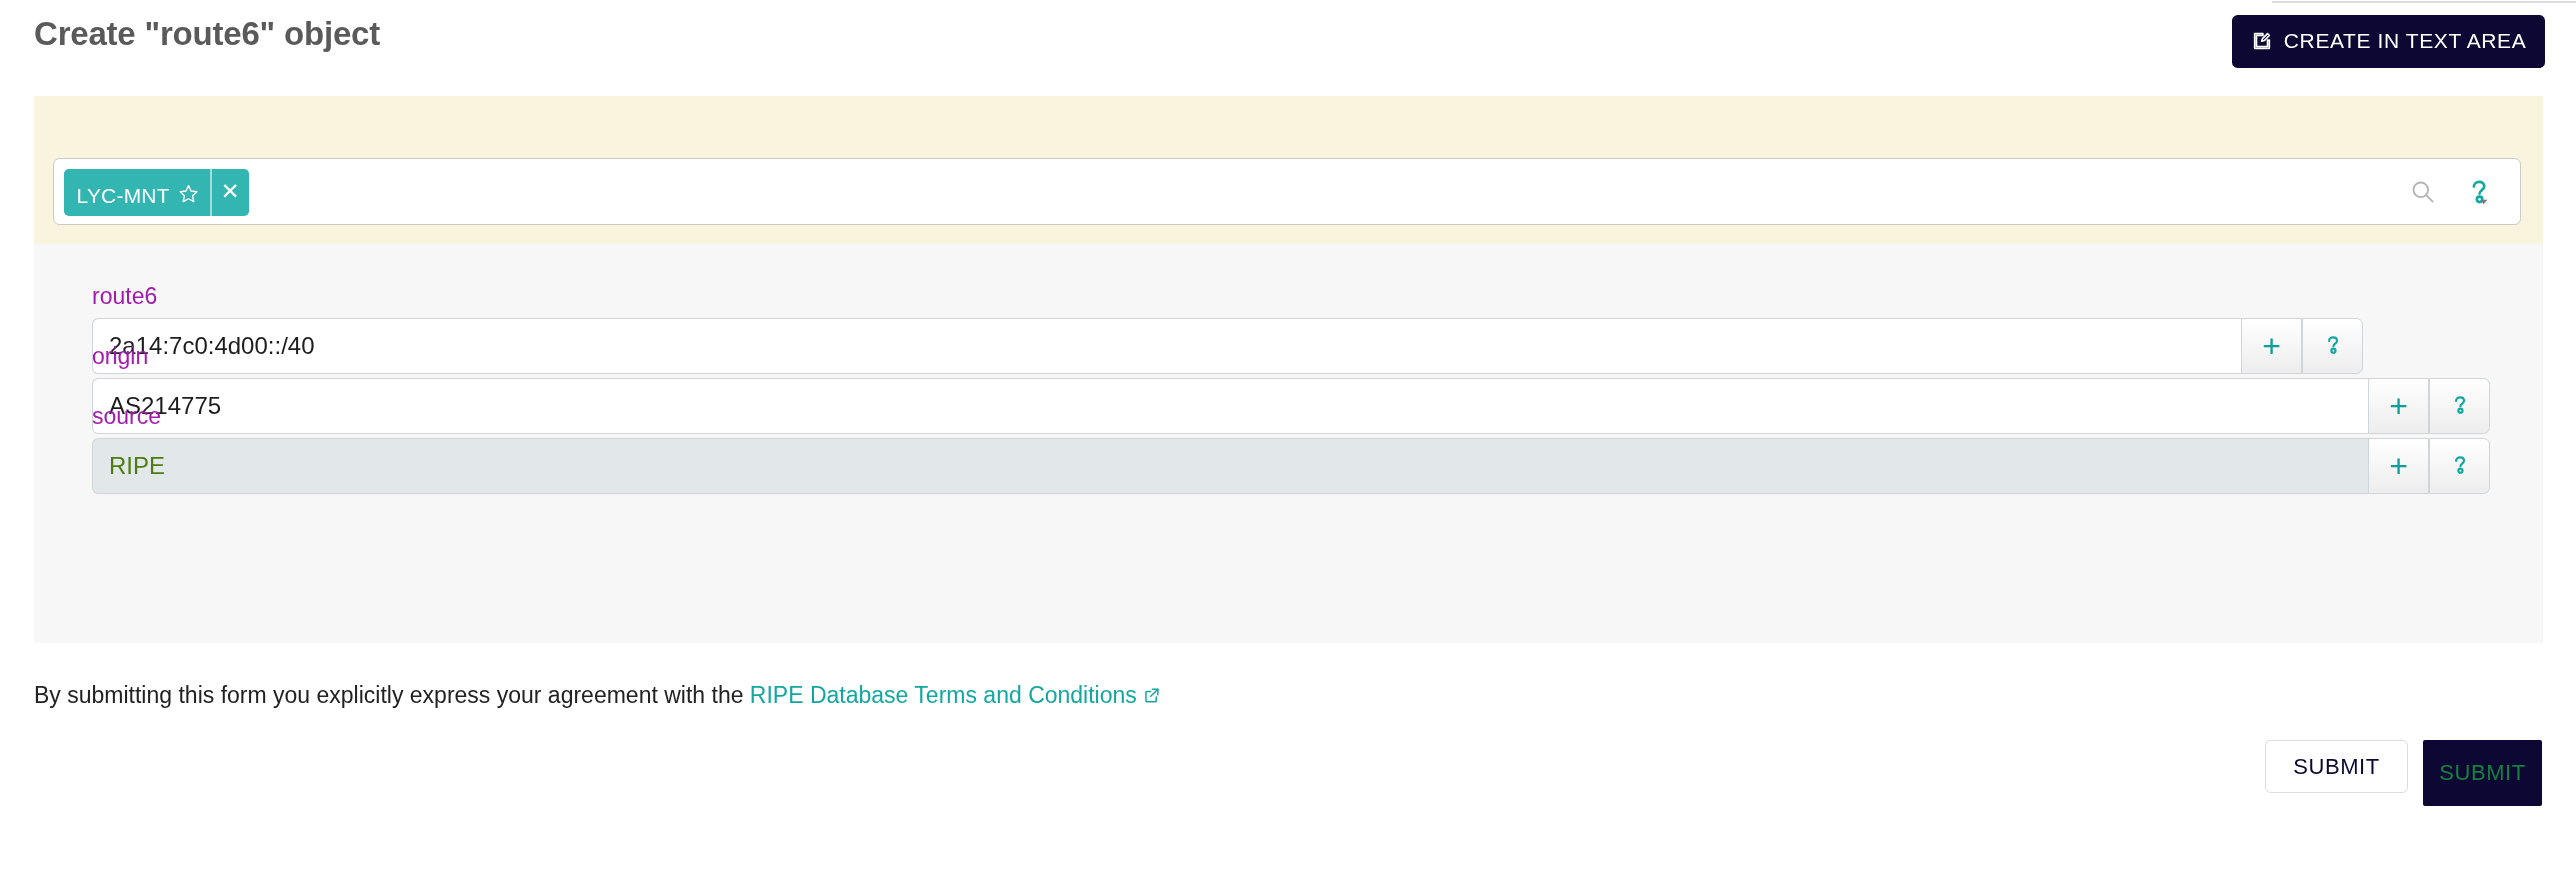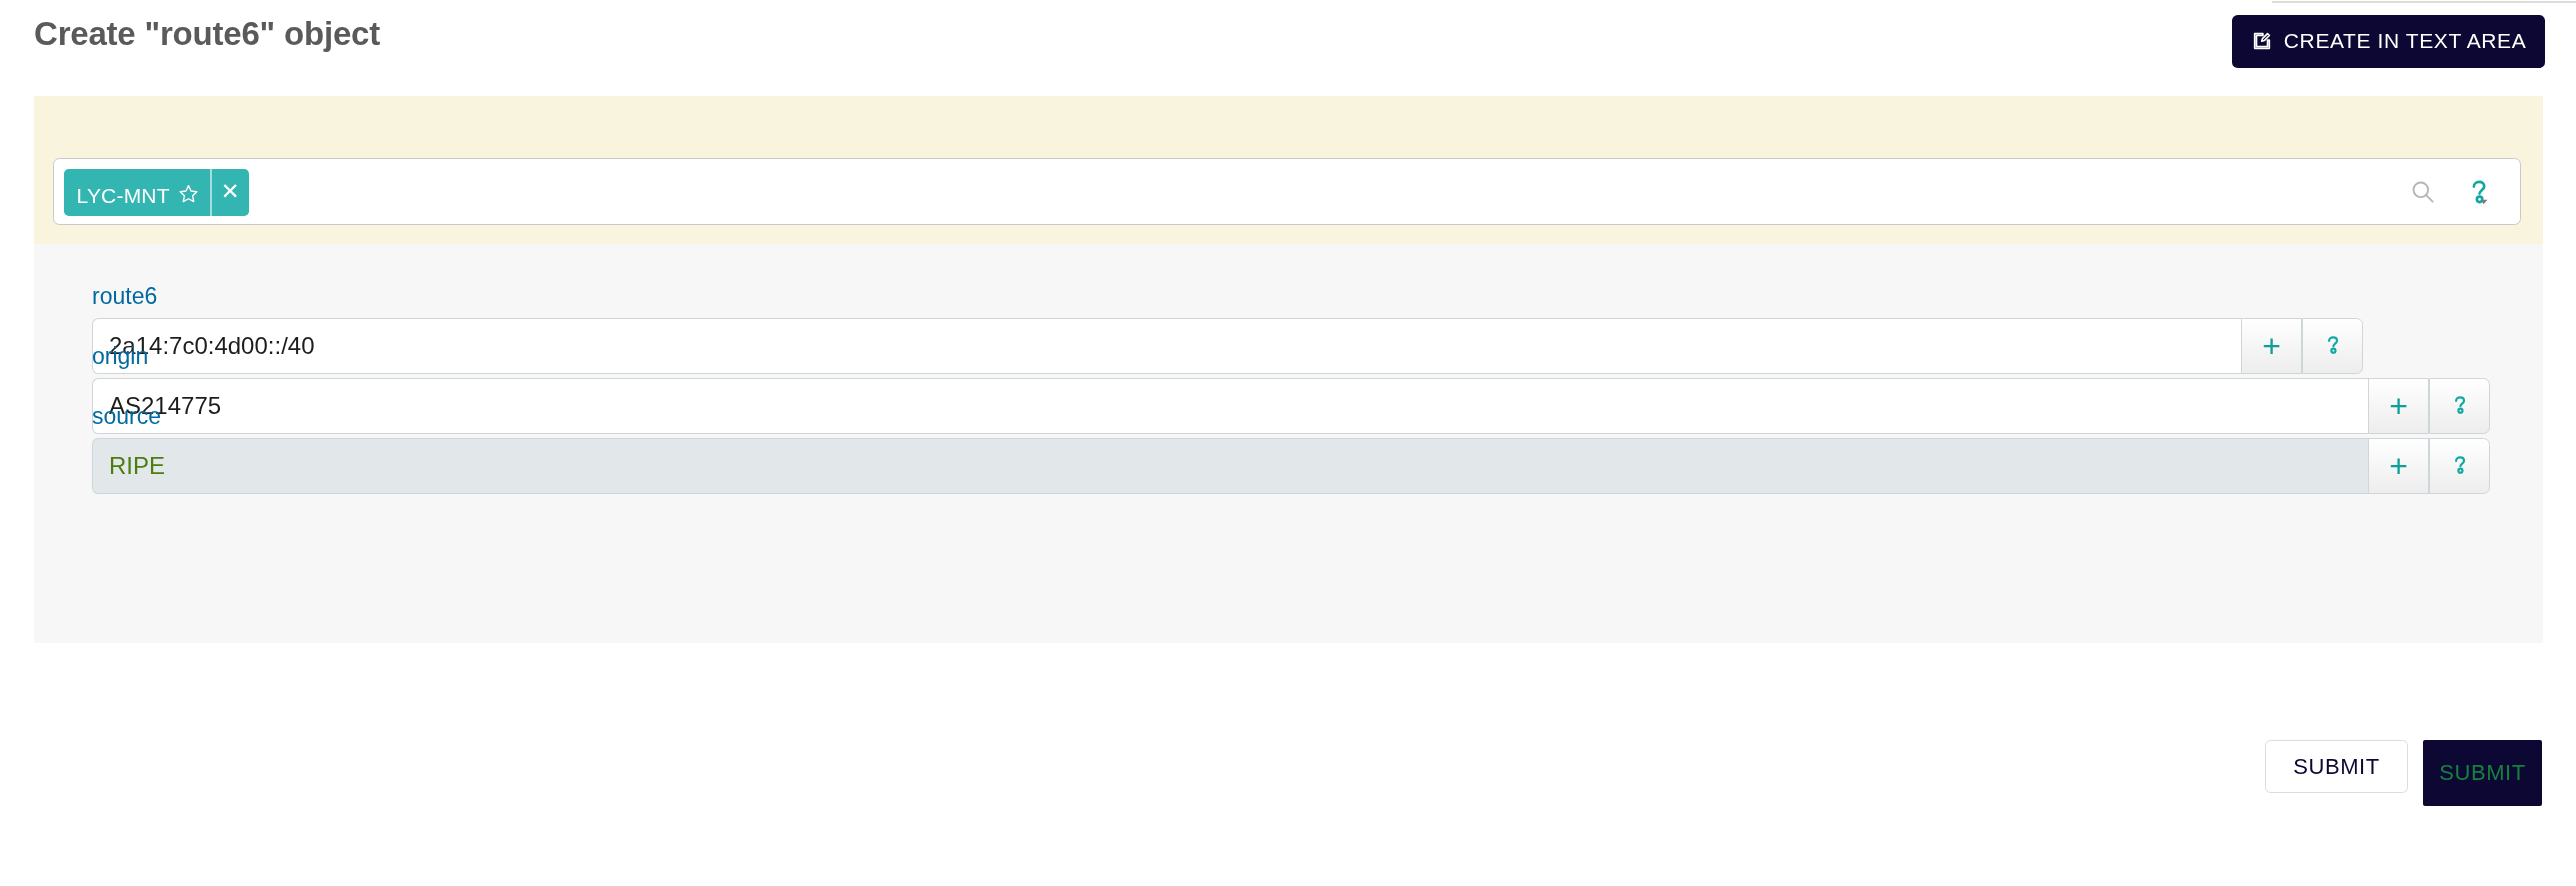--- a/index.html
+++ b/index.html
@@ -135,21 +135,21 @@
   .attrs-panel {
     position: absolute;
     left: 34px; top: 244px;
     width: 2509px; height: 399px;
     background: #f7f7f8;
   }
 
   .field-label {
     position: absolute;
     font-size: 23px;
-    color: #0369a1;
+    color: #a21caf;
     white-space: nowrap;
   }
 
   .field-row {
     position: absolute;
     left: 58px;
     height: 56px;
     display: flex;
     align-items: stretch;
   }
@@ -341,18 +341,27 @@
         <span>
           <svg width="26" height="26" viewBox="0 0 24 24" fill="none">
             <path d="M8.4 8.2c0-2 1.7-3.3 3.7-3.3 2 0 3.6 1.2 3.6 3.1 0 2.6-3.3 2.8-3.3 5.1" stroke="#11a8a4" stroke-width="2" stroke-linecap="round"></path>
             <circle cx="12.4" cy="17.2" r="1.9" fill="none" stroke="#11a8a4" stroke-width="2"></circle>
           </svg>
         </span>
       </button>
     </div>
   </div>
 
+  <div class="terms">
+    <span>By submitting this form you explicitly express your agreement with the </span><a href="#">RIPE Database Terms and Conditions</a><span class="ext-icon">
+      <svg width="19" height="19" viewBox="0 0 24 24" fill="none" stroke="#13a7a2" stroke-width="1.9" stroke-linecap="round" stroke-linejoin="round">
+        <path d="M13 4h7v7"></path>
+        <path d="M20 4 11 13"></path>
+        <path d="M18 14v5a1 1 0 0 1-1 1H6a1 1 0 0 1-1-1V8a1 1 0 0 1 1-1h5"></path>
+      </svg>
+    </span>
+  </div>
 
   <button class="cancel-btn">SUBMIT</button>
   <button class="submit-btn">SUBMIT</button>
 
 </div>
 
 
 </body></html>

